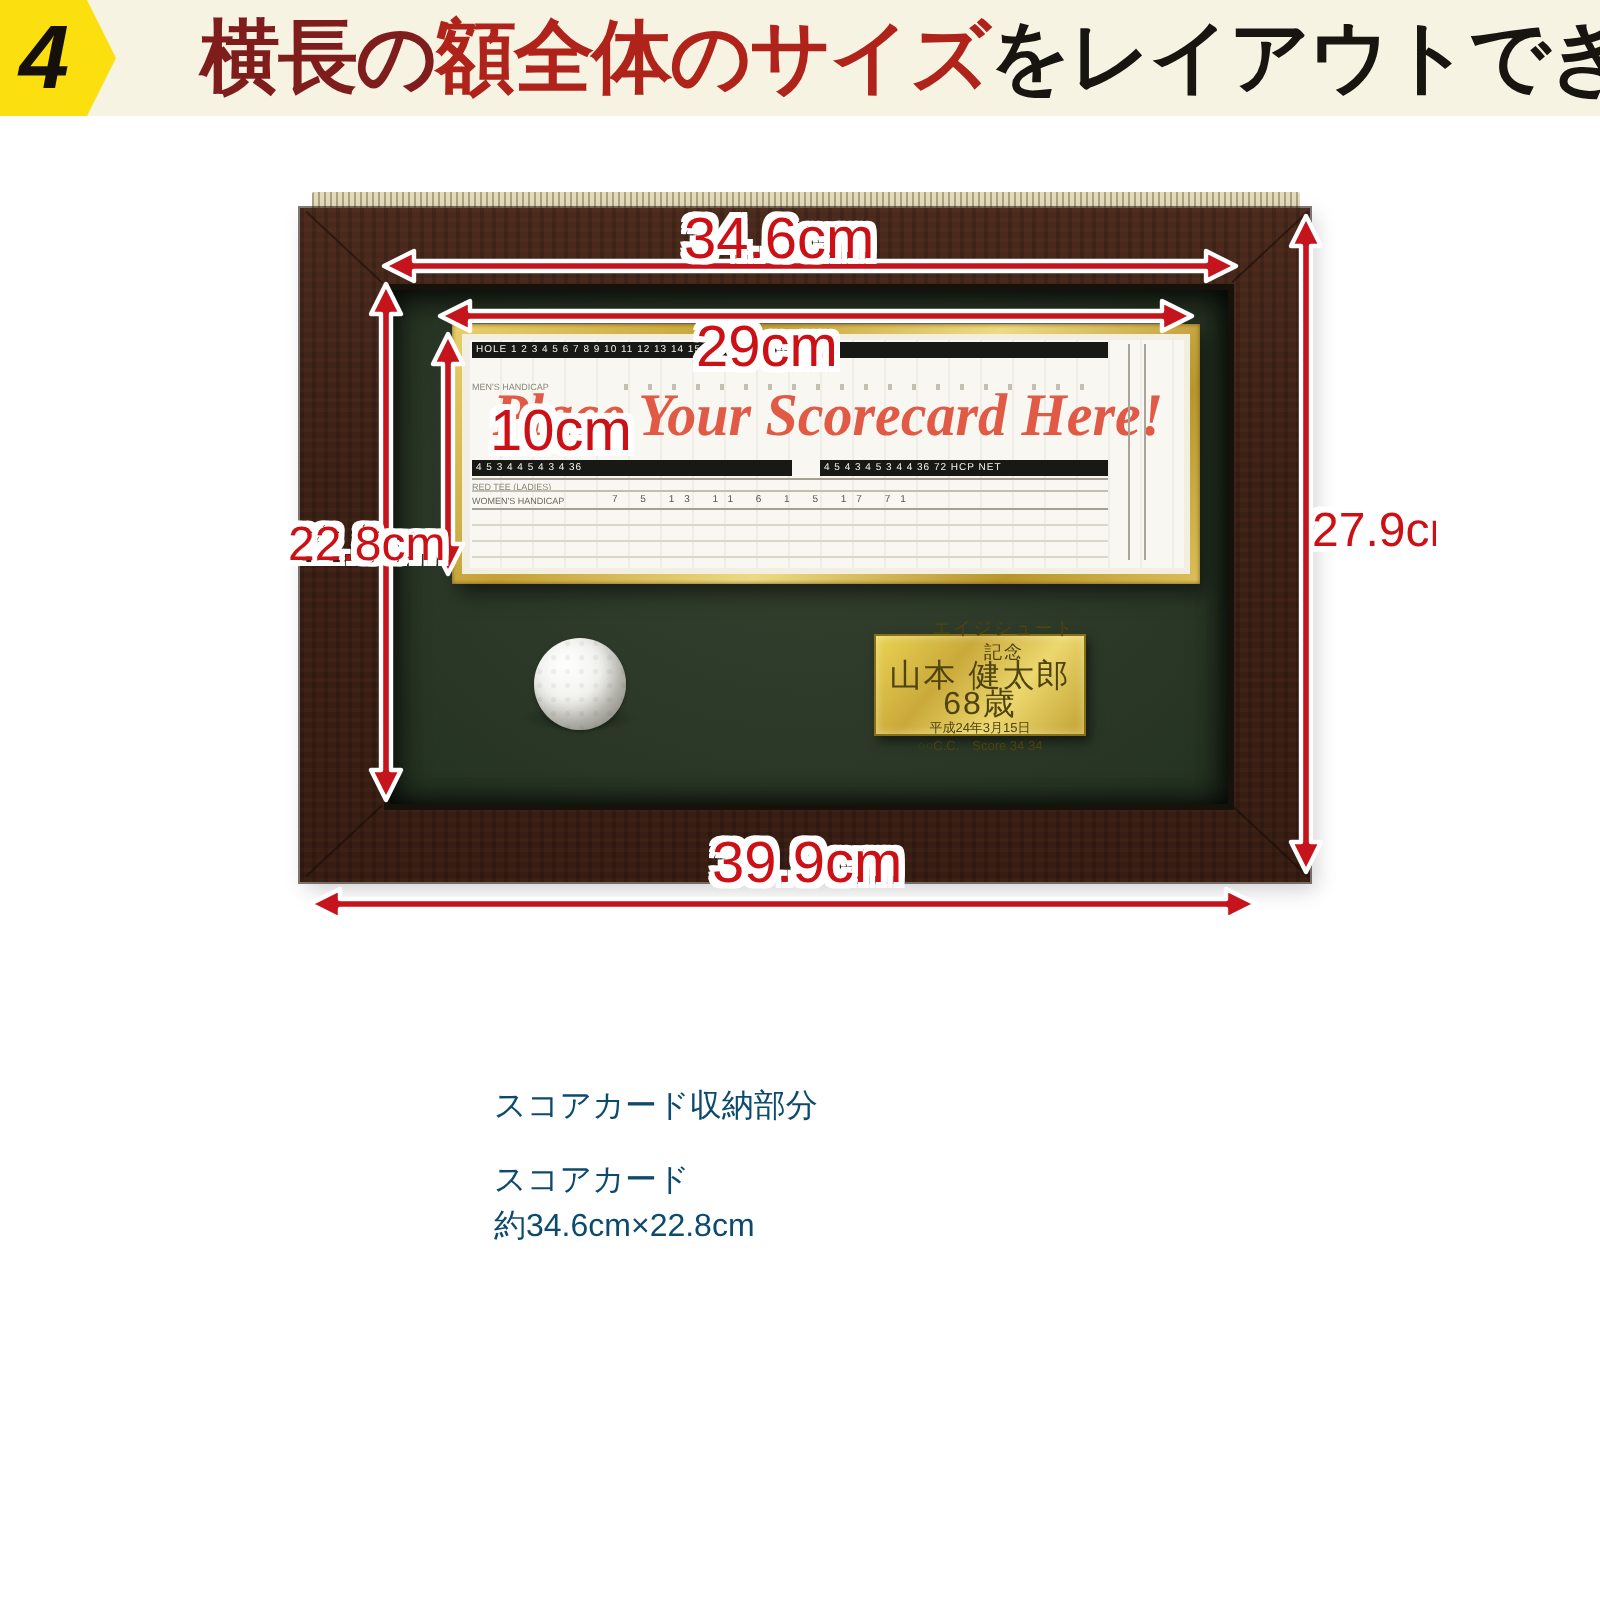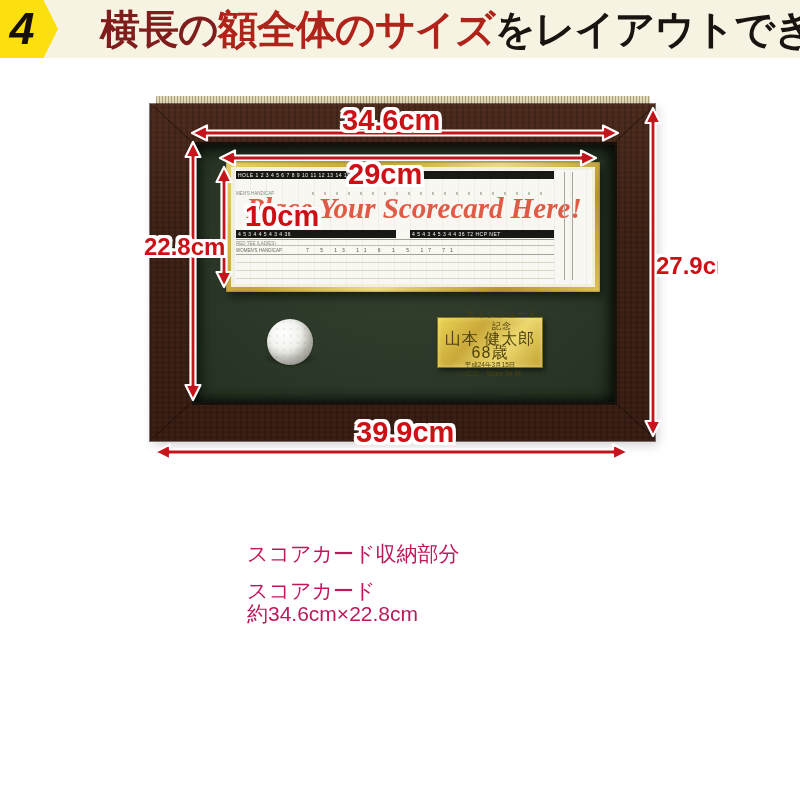--- a/index.html
+++ b/index.html
@@ -86,36 +86,36 @@
       border:1px solid #857013; box-shadow:2px 3px 5px rgba(0,0,0,.5), inset 0 0 5px rgba(255,255,230,.45);
       display:flex; flex-direction:column; justify-content:center; text-align:center;
       color:#4f430e; padding-top:1px; }
   .pl1 { font-size:9px; line-height:12px; letter-spacing:1px;padding-left:24px; }
   .pl2 { font-size:16px; line-height:14px; letter-spacing:1px; }
   .pl3 { font-size:6.5px; line-height:9px; }
   .pl4 { font-size:6.5px; line-height:9px; }
 
   
   svg.dim-arrow { position:absolute; z-index:5; overflow:visible; }
-  .dim-label { position:absolute; z-index:6; font-weight:bold; color:#cc1016; white-space:nowrap;
+  .dim-label { position:absolute; z-index:6; font-weight:normal; color:#cc1016; white-space:nowrap;
       -webkit-text-stroke:0; 
       text-shadow:-3px -3px 0 #fff, 3px -3px 0 #fff, -3px 3px 0 #fff, 3px 3px 0 #fff,
                   -3px 0 0 #fff, 3px 0 0 #fff, 0 -3px 0 #fff, 0 3px 0 #fff,
                   -2px -3px 0 #fff, 2px 3px 0 #fff, -3px 2px 0 #fff, 3px -2px 0 #fff; }
   .lbl-big { font-size:29px; }
   .lbl-mid { font-size:24px; }
   .lbl-glass-w { left:342px; top:104px; }
   .lbl-card-w  { left:348px; top:158px; }
   .lbl-card-h  { left:220px; top:200px;margin-left:25px; }
-  .lbl-glass-h { left:144px; top:233px; }
+  .lbl-glass-h { left:144px; top:259px; }
   .lbl-frame-h { left:656px; top:252px; width:62px; overflow:hidden; }
   .lbl-frame-w { left:356px; top:416px; }
 
   
-  .specs { position:absolute; left:247px; top:542px; font-size:21px; line-height:23px; color:#be185d; }
+  .specs { position:absolute; left:247px; top:542px; font-size:16px; line-height:23px; color:#0c4a6e; }
   .spec-group { margin-bottom:14px; }
 </style>
 </head>
 <body>
 
 <div class="page">
 
   <header class="banner">
     <div class="badge">
       <div class="badge-num">4</div>

